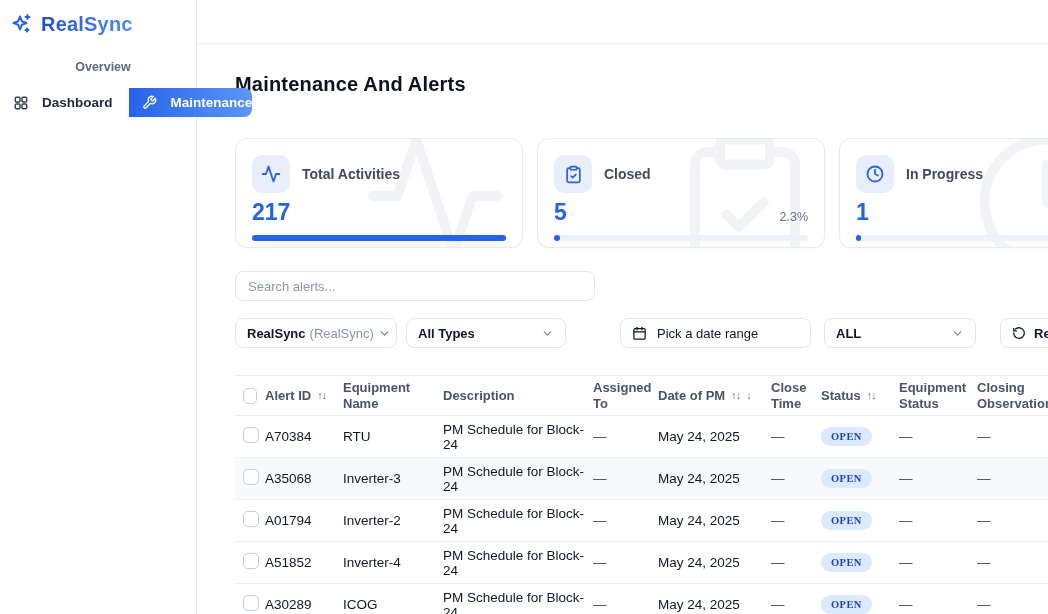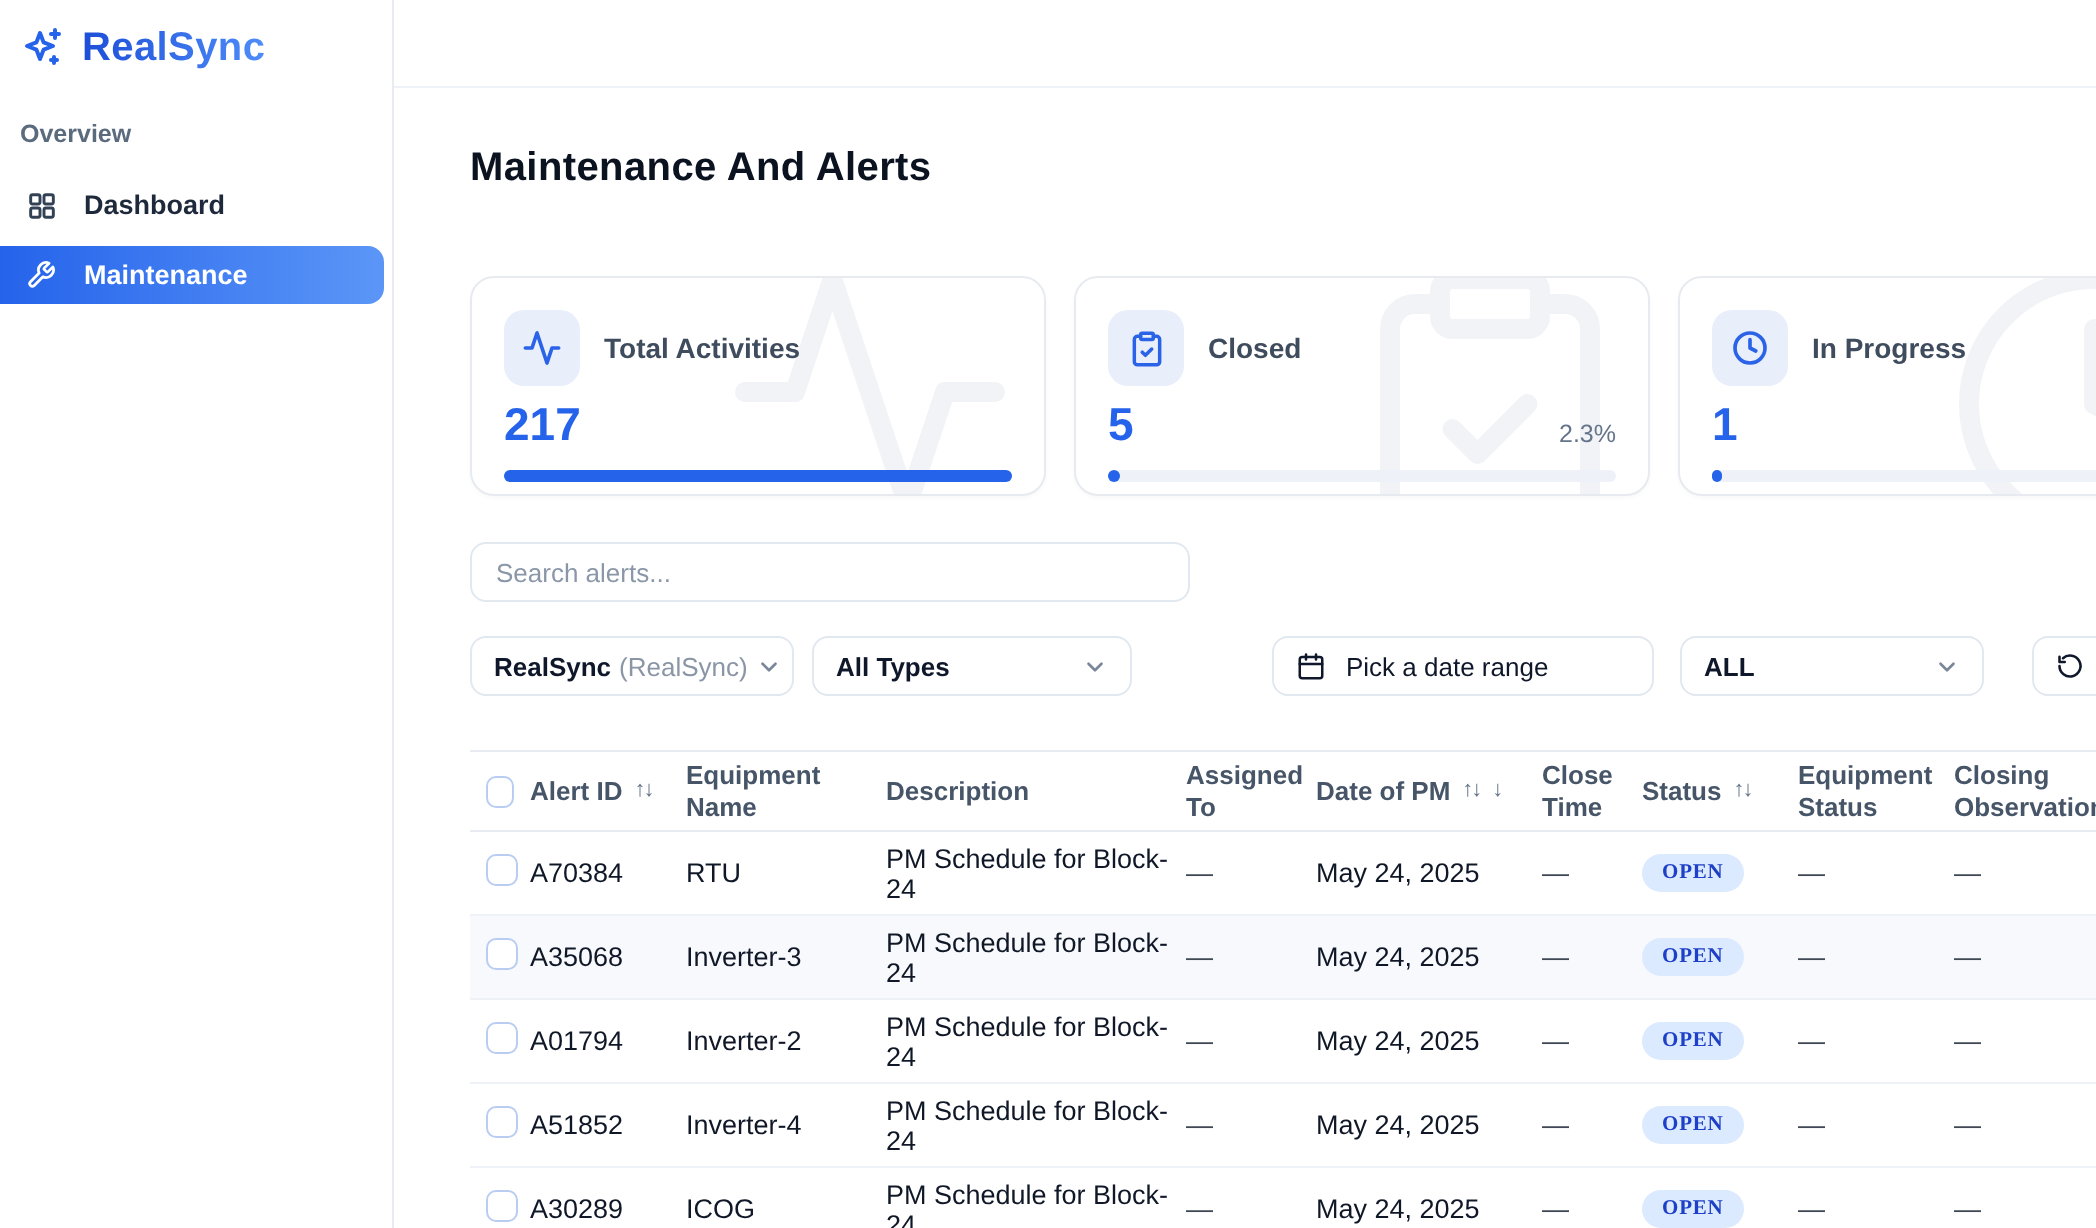--- a/index.html
+++ b/index.html
@@ -6,22 +6,22 @@
   html,body { width:1048px; height:614px; overflow:hidden; background:#fff;
     font-family:"Liberation Sans", sans-serif; color:#0f172a; }
 
   
   .sidebar { position:fixed; left:0; top:0; width:197px; height:614px;
     background:#fff; border-right:1px solid #e8ecf1; z-index:5; }
   .brand { display:flex; align-items:center; gap:7px; padding:10px 10px 0 10px; height:38px; }
   .brand-name { font-size:20px; font-weight:800; letter-spacing:.2px;
     background:linear-gradient(90deg,#1d4ed8,#4f8df9);
     -webkit-background-clip:text; background-clip:text; -webkit-text-fill-color:transparent; color:#2563eb; }
-  .section-label { margin:22px 0 0 10px; font-size:12.5px; font-weight:700; color:#5b6b7e; }
-  .nav { margin-top:14px; display:flex; flex-direction:column; gap:6px; }
+  .section-label { margin:22px 0 0 10px; font-size:12.5px; font-weight:700; color:#5b6b7e;text-align:center; }
+  .nav { margin-top:14px; display:flex; flex-direction:row; gap:16px; }
   .nav-item { display:flex; align-items:center; gap:13px; height:29px; padding-left:13px;
     width:192px; font-size:13.5px; font-weight:600; color:#1e293b; cursor:pointer; }
   .nav-item .nico { display:flex; width:16px; color:#334155; }
   .nav-item.active { background:linear-gradient(90deg,#2563eb,#5b96f7); color:#fff;
     border-radius:0 8px 8px 0; }
   .nav-item.active .nico { color:#fff; }
 
   
   .main { margin-left:197px; width:851px; }
   .topbar { height:44px; border-bottom:1px solid #eef1f5; }
@@ -50,21 +50,21 @@
     border-radius:8px; padding:0 12px; font-size:13px; color:#0f172a;
     font-family:"Liberation Sans",sans-serif; outline:none; display:block; }
   .search-input::placeholder { color:#8a97a8; }
   .filters { margin-top:17px; display:flex; align-items:center; height:30px; }
   .fbox { height:30px; border:1px solid #e2e8f0; border-radius:8px; background:#fff;
     display:flex; align-items:center; padding:0 11px; font-size:13px; cursor:pointer; flex:none; }
   .fbox .chev { margin-left:auto; color:#7a8699; display:flex; }
   .f-site { width:162px; font-weight:600; gap:4px; }
   .f-site .sub { color:#8a96a6; font-weight:400; }
   .f-type { width:160px; margin-left:9px; font-weight:600; }
-  .f-date { width:191px; margin-left:70px; gap:10px; font-weight:500; }
+  .f-date { width:191px; margin-left:54px; gap:10px; font-weight:500; }
   .f-date .cal { display:flex; color:#0f172a; }
   .f-status { width:152px; margin-left:13px; font-weight:600; }
   .f-reset { margin-left:24px; gap:8px; font-weight:600; width:92px; }
   .f-reset .ric { display:flex; color:#0f172a; }
 
   
   .table { margin-top:27px; width:864px; }
   .trow { display:grid; grid-template-columns:30px 78px 100px 150px 65px 113px 50px 78px 78px 122px;
     align-items:center; }
   .thead { height:41px; border-top:1px solid #e8ecf1; border-bottom:1px solid #e8ecf1;

